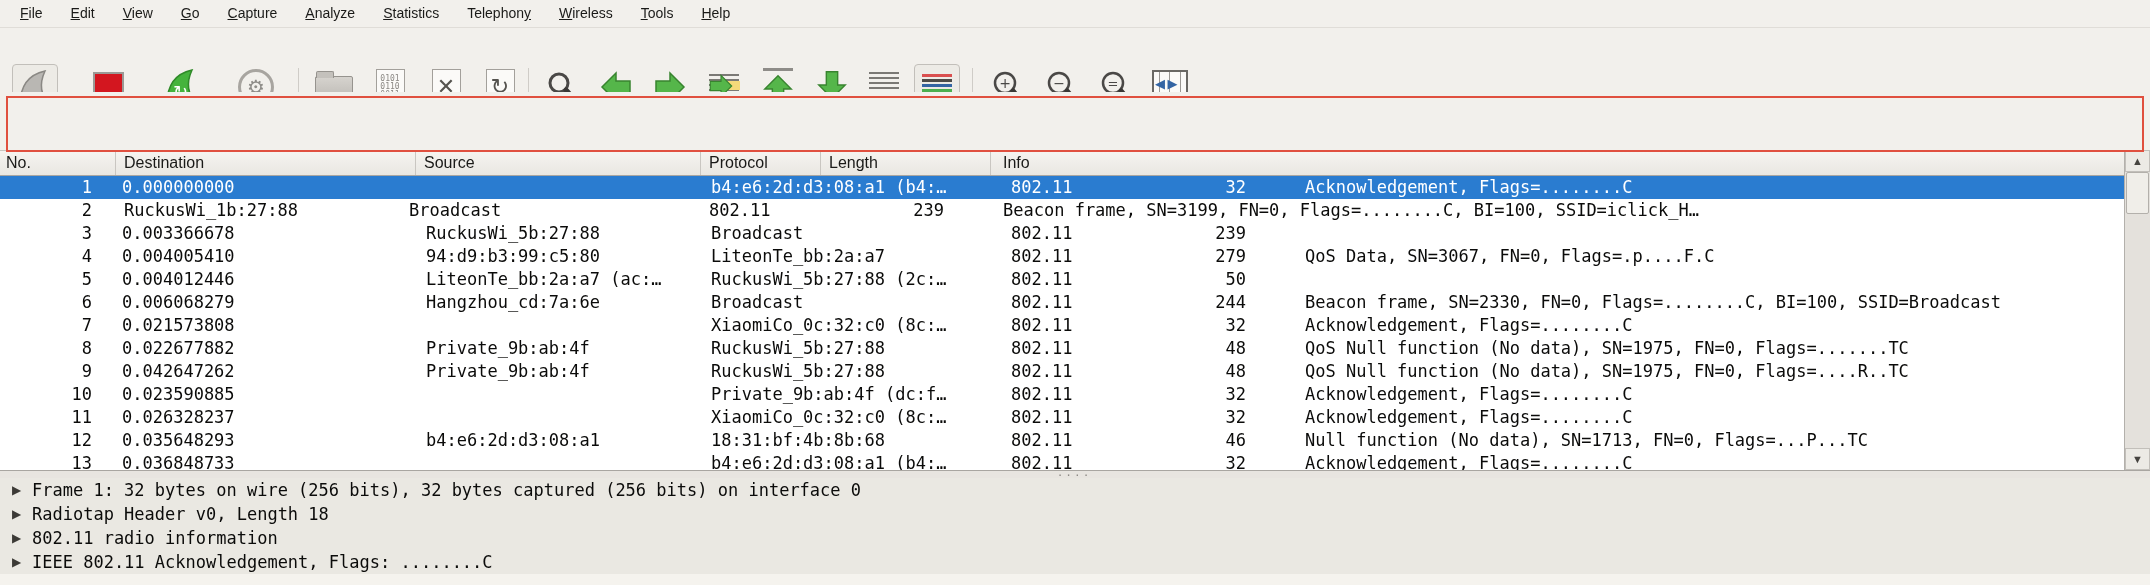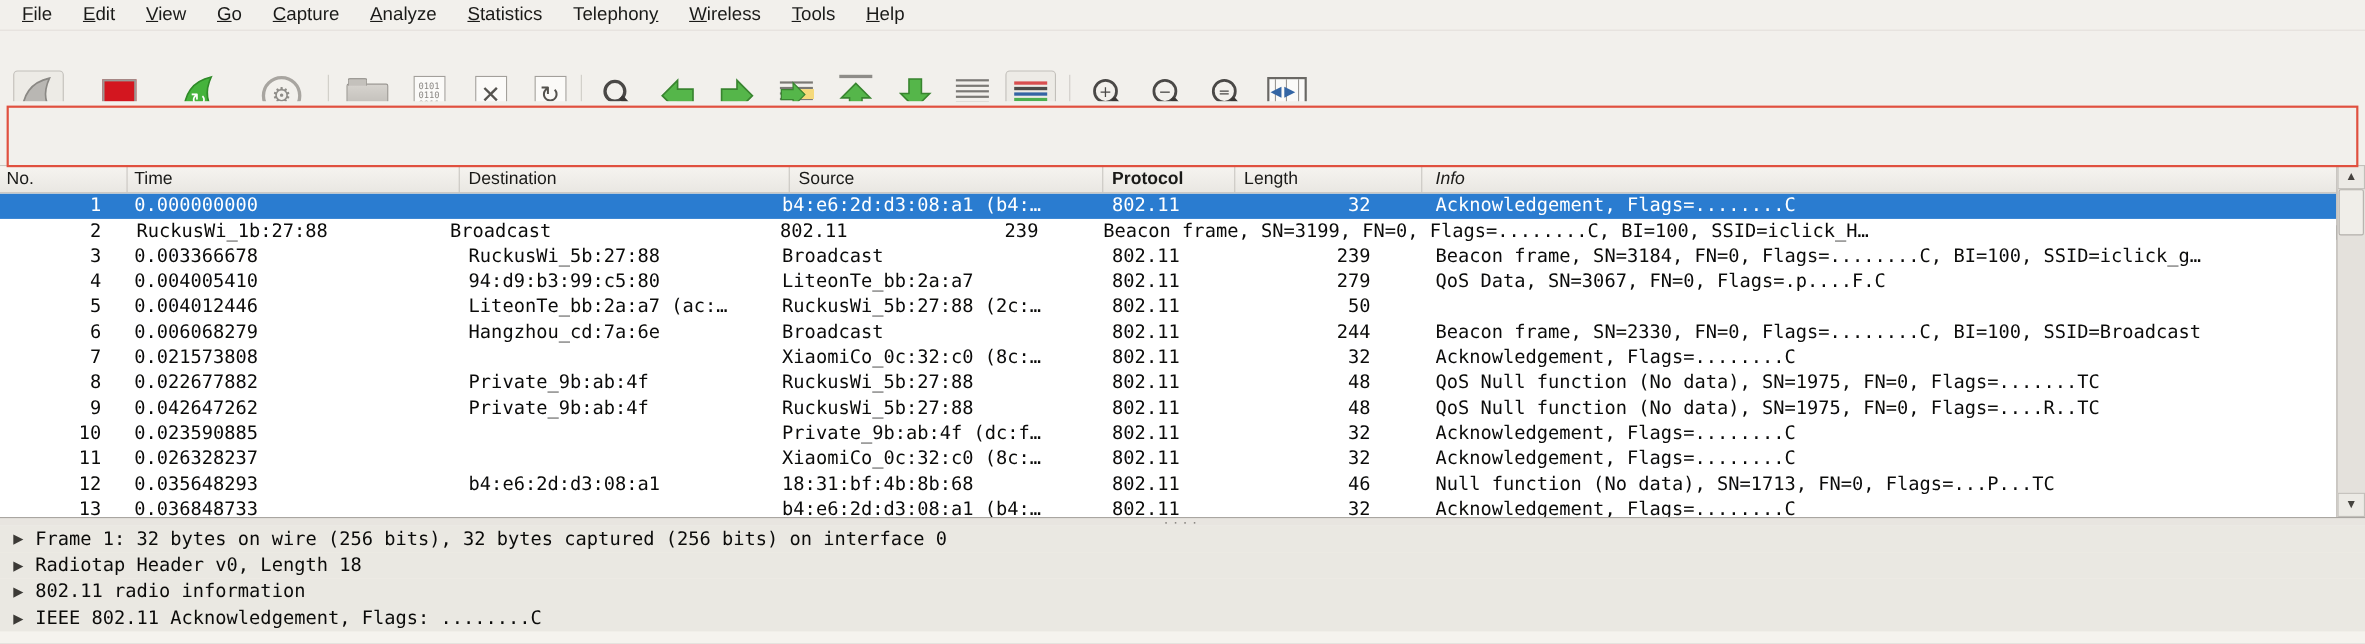--- a/index.html
+++ b/index.html
@@ -2,21 +2,21 @@
 <html><head>
 <meta charset="utf-8">
 <style>
   html,body{margin:0;padding:0;background:#d8d5d0;}
   #app{position:relative;width:2150px;height:585px;background:#f2f0ec;overflow:hidden;
        font-family:"Liberation Sans","DejaVu Sans",sans-serif;color:#1a1a18;}
 
   
   #menubar{position:absolute;left:0;top:0;width:2150px;height:28px;display:flex;align-items:center;
            padding-left:6px;background:#f2f0ec;border-bottom:1px solid #e0ddd8;box-sizing:border-box;}
-  .menu-item{font-size:17px;padding:2px 14px 3px 14px;white-space:pre;cursor:default;text-align:center;}
+  .menu-item{font-size:14px;padding:2px 14px 3px 14px;white-space:pre;cursor:default;text-align:center;}
   .menu-item u{text-decoration:underline;}
 
   
   #toolbar{position:absolute;left:0;top:28px;width:2150px;height:64px;background:#f2f0ec;}
   .tbtn{position:absolute;top:36px;width:44px;height:46px;display:flex;align-items:center;justify-content:center;}
   .tbox{background:#edebe6;border:1px solid #c2bfba;border-radius:4px;}
   .tsep{position:absolute;top:40px;width:1px;height:38px;background:#cfccc7;}
   .doc{width:27px;height:35px;background:#fbfaf8;border:1px solid #a3a09b;position:relative;
        display:flex;align-items:center;justify-content:center;}
   .doc .bits{font-family:"DejaVu Sans Mono",monospace;font-size:8px;line-height:8px;color:#8b8884;letter-spacing:0;}
@@ -271,32 +271,31 @@
     </div>
     <div id="expression-btn">Expression...</div>
     <div id="filter-divider"></div>
     <div id="add-filter-btn">+</div>
   </div>
 
   <div id="annotation-rect"></div>
 
   <div id="pl-header">
       <div class="hcell" style="width: 116px; padding-left: 6px;">No.</div>
-      <div class="hcell" style="width: 302px; padding-left: 6px;">Time</div>
       <div class="hcell" style="width: 300px; padding-left: 8px;">Destination</div>
       <div class="hcell" style="width: 285px; padding-left: 8px;">Source</div>
-      <div class="hcell" style="width: 120px; padding-left: 8px; font-weight: bold;">Protocol</div>
+      <div class="hcell" style="width: 120px; padding-left: 8px;">Protocol</div>
       <div class="hcell" style="width: 170px; padding-left: 8px;">Length</div>
-      <div class="hcell" style="flex: 1 1 0%; border-right: none; padding-left: 12px; font-style: italic;">Info</div>
+      <div class="hcell" style="flex: 1 1 0%; border-right: none; padding-left: 12px;">Info</div>
     </div>
 
   <div id="pl-body">
       <div class="prow selected"><div class="pcell c0">1</div><div class="pcell c1">0.000000000</div><div class="pcell c2"></div><div class="pcell c3">b4:e6:2d:d3:08:a1 (b4:…</div><div class="pcell c4">802.11</div><div class="pcell c5">32</div><div class="pcell c6">Acknowledgement, Flags=........C</div></div>
       <div class="prow"><div class="pcell c0">2</div><div class="pcell c2">RuckusWi_1b:27:88</div><div class="pcell c3">Broadcast</div><div class="pcell c4">802.11</div><div class="pcell c5">239</div><div class="pcell c6">Beacon frame, SN=3199, FN=0, Flags=........C, BI=100, SSID=iclick_H…</div></div>
-      <div class="prow"><div class="pcell c0">3</div><div class="pcell c1">0.003366678</div><div class="pcell c2">RuckusWi_5b:27:88</div><div class="pcell c3">Broadcast</div><div class="pcell c4">802.11</div><div class="pcell c5">239</div><div class="pcell c6">Beacon frame, SN=3184, FN=0, Flags=........C, BI=100, SSID=iclick_g…</div></div>
+      <div class="prow"><div class="pcell c0">3</div><div class="pcell c1">0.003366678</div><div class="pcell c2">RuckusWi_5b:27:88</div><div class="pcell c3">Broadcast</div><div class="pcell c4">802.11</div><div class="pcell c5">239</div></div>
       <div class="prow"><div class="pcell c0">4</div><div class="pcell c1">0.004005410</div><div class="pcell c2">94:d9:b3:99:c5:80</div><div class="pcell c3">LiteonTe_bb:2a:a7</div><div class="pcell c4">802.11</div><div class="pcell c5">279</div><div class="pcell c6">QoS Data, SN=3067, FN=0, Flags=.p....F.C</div></div>
       <div class="prow"><div class="pcell c0">5</div><div class="pcell c1">0.004012446</div><div class="pcell c2">LiteonTe_bb:2a:a7 (ac:…</div><div class="pcell c3">RuckusWi_5b:27:88 (2c:…</div><div class="pcell c4">802.11</div><div class="pcell c5">50</div></div>
       <div class="prow"><div class="pcell c0">6</div><div class="pcell c1">0.006068279</div><div class="pcell c2">Hangzhou_cd:7a:6e</div><div class="pcell c3">Broadcast</div><div class="pcell c4">802.11</div><div class="pcell c5">244</div><div class="pcell c6">Beacon frame, SN=2330, FN=0, Flags=........C, BI=100, SSID=Broadcast</div></div>
       <div class="prow"><div class="pcell c0">7</div><div class="pcell c1">0.021573808</div><div class="pcell c2"></div><div class="pcell c3">XiaomiCo_0c:32:c0 (8c:…</div><div class="pcell c4">802.11</div><div class="pcell c5">32</div><div class="pcell c6">Acknowledgement, Flags=........C</div></div>
       <div class="prow"><div class="pcell c0">8</div><div class="pcell c1">0.022677882</div><div class="pcell c2">Private_9b:ab:4f</div><div class="pcell c3">RuckusWi_5b:27:88</div><div class="pcell c4">802.11</div><div class="pcell c5">48</div><div class="pcell c6">QoS Null function (No data), SN=1975, FN=0, Flags=.......TC</div></div>
       <div class="prow"><div class="pcell c0">9</div><div class="pcell c1">0.042647262</div><div class="pcell c2">Private_9b:ab:4f</div><div class="pcell c3">RuckusWi_5b:27:88</div><div class="pcell c4">802.11</div><div class="pcell c5">48</div><div class="pcell c6">QoS Null function (No data), SN=1975, FN=0, Flags=....R..TC</div></div>
       <div class="prow"><div class="pcell c0">10</div><div class="pcell c1">0.023590885</div><div class="pcell c2"></div><div class="pcell c3">Private_9b:ab:4f (dc:f…</div><div class="pcell c4">802.11</div><div class="pcell c5">32</div><div class="pcell c6">Acknowledgement, Flags=........C</div></div>
       <div class="prow"><div class="pcell c0">11</div><div class="pcell c1">0.026328237</div><div class="pcell c2"></div><div class="pcell c3">XiaomiCo_0c:32:c0 (8c:…</div><div class="pcell c4">802.11</div><div class="pcell c5">32</div><div class="pcell c6">Acknowledgement, Flags=........C</div></div>
       <div class="prow"><div class="pcell c0">12</div><div class="pcell c1">0.035648293</div><div class="pcell c2">b4:e6:2d:d3:08:a1</div><div class="pcell c3">18:31:bf:4b:8b:68</div><div class="pcell c4">802.11</div><div class="pcell c5">46</div><div class="pcell c6">Null function (No data), SN=1713, FN=0, Flags=...P...TC</div></div>
       <div class="prow"><div class="pcell c0">13</div><div class="pcell c1">0.036848733</div><div class="pcell c2"></div><div class="pcell c3">b4:e6:2d:d3:08:a1 (b4:…</div><div class="pcell c4">802.11</div><div class="pcell c5">32</div><div class="pcell c6">Acknowledgement, Flags=........C</div></div>

